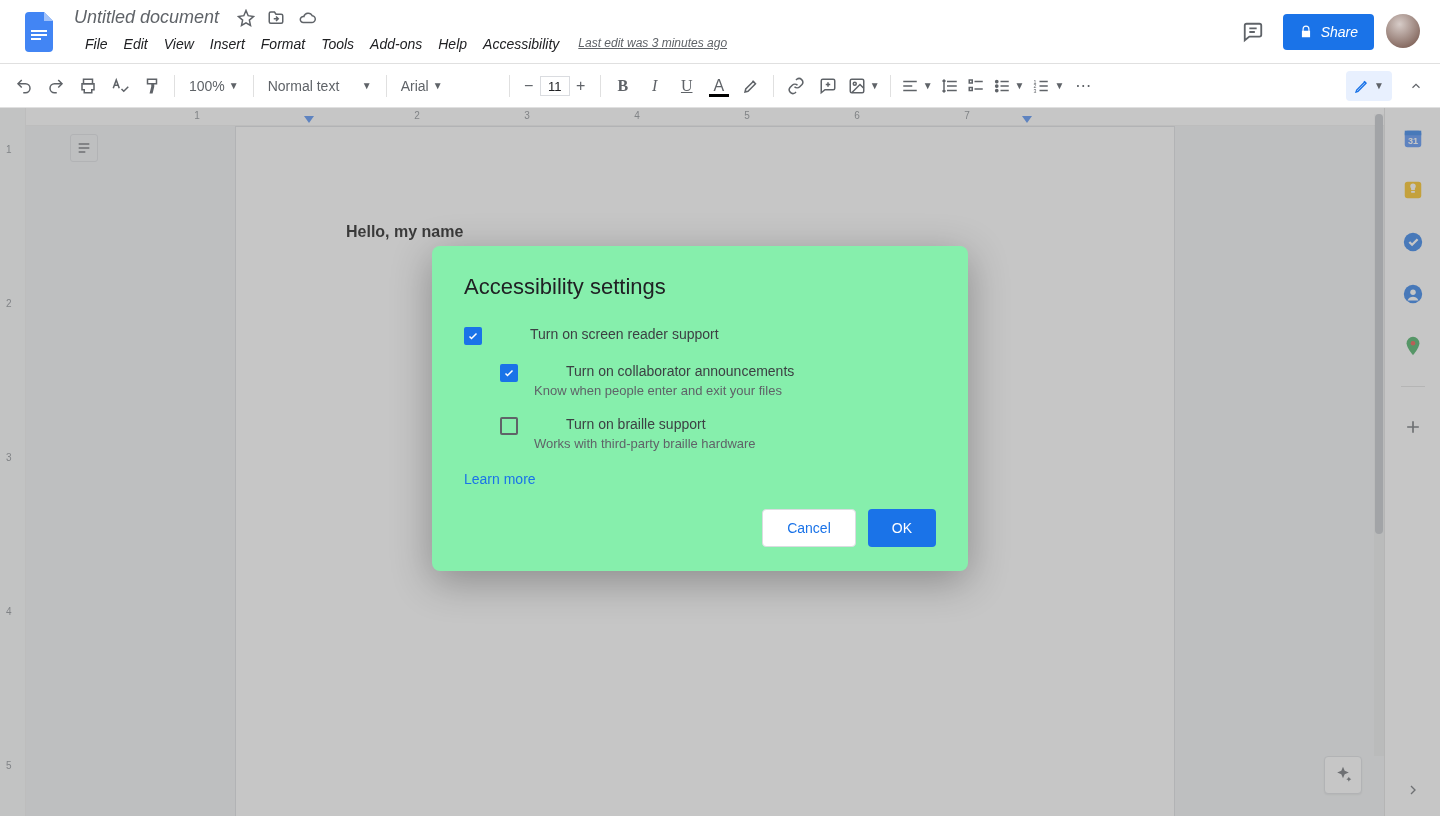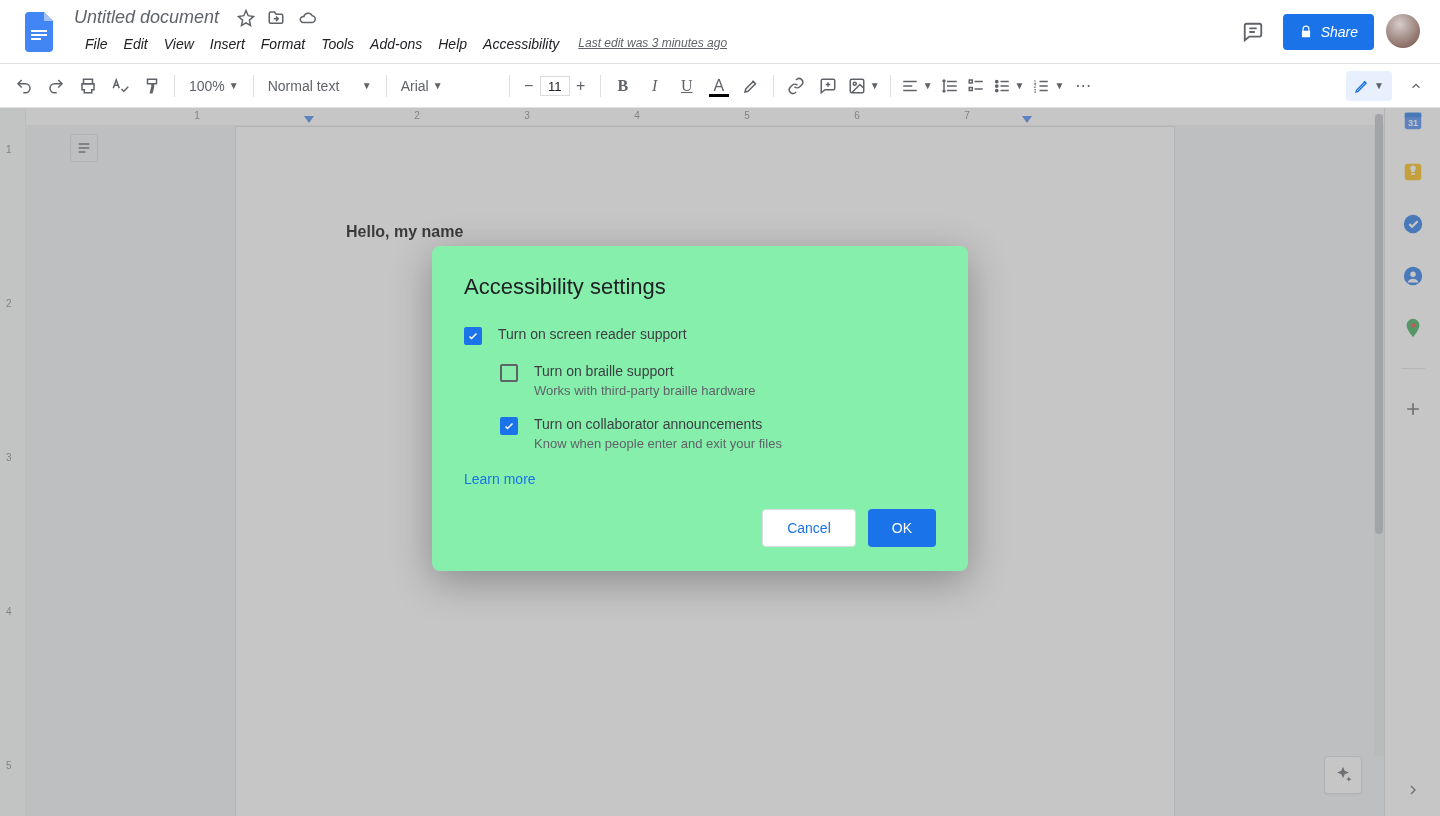--- a/index.html
+++ b/index.html
@@ -48,33 +48,33 @@
   .top-ruler .n { position:absolute; top: 2px; font-size: 10px; color:#80868b; transform:translateX(-50%);}
   .indent-marker { position:absolute; top: 8px; width: 0; height: 0; border-left: 5px solid transparent; border-right:5px solid transparent; border-top:7px solid #4285f4; transform:translateX(-50%);}
   .scroll-region { position:absolute; top:18px; left:0; right:0; bottom:0; display:flex; justify-content:center; }
   .page { width: 940px; background:#fff; border:1px solid #dadce0; margin-top: 0; min-height: 1000px; padding: 96px 110px; position: relative; }
   .doc-text { font-family: Arial; font-size: 16px; color:#000; font-weight: 600;}
   .outline-btn { position:absolute; left: 44px; top: 26px; width: 28px; height:28px; border:1px solid #dadce0; border-radius:3px; display:flex; align-items:center; justify-content:center; z-index: 5;}
   .explore-btn { position:absolute; right: 22px; bottom: 22px; width: 38px; height:38px; border:1px solid #dadce0; border-radius:4px; background:#fff; display:flex; align-items:center; justify-content:center; color:#5f6368; box-shadow: 0 1px 2px rgba(0,0,0,.08);}
   .vscroll { position:absolute; right: 0; top: 6px; bottom: 60px; width: 10px; background: rgba(0,0,0,0.03);}
   .vscroll .thumb { position:absolute; left:1px; right:1px; top: 0; height: 420px; background:#bdc1c6; border-radius: 5px;}
   
-  .side-panel { width: 56px; border-left: 1px solid #e0e0e0; display:flex; flex-direction:column; align-items:center; gap: 28px; }
+  .side-panel { width: 56px; border-left: 1px solid #e0e0e0; display:flex; flex-direction:column; align-items:center; padding-top: 18px; gap: 28px; }
   .sp-icon { width: 24px; height: 24px; display:flex; align-items:center; justify-content:center; }
   .sp-arrow { margin-top:auto; margin-bottom: 14px; color:#5f6368;}
   
   .overlay { position:absolute; inset:0; background: rgba(128,128,128,.45); z-index: 50; }
   .modal { position:absolute; left: 432px; top: 138px; width: 536px; background:#86efac; border-radius: 8px; box-shadow: 0 10px 40px rgba(0,0,0,0.3); padding: 28px 32px 24px 32px; z-index: 60; }
   .modal h2 { font-family: "Google Sans", Arial, sans-serif; font-size: 22px; font-weight: 400; color:#202124; margin-bottom: 26px; }
   .opt { display:flex; gap: 16px; margin-bottom: 18px; }
   .opt.indent { margin-left: 36px; }
   .checkbox { width: 18px; height: 18px; border: 2px solid #5f6368; border-radius: 2px; flex-shrink:0; margin-top: 1px; display:flex; align-items:center; justify-content:center; }
   .checkbox.checked { background:#1a73e8; border-color:#1a73e8; }
   .checkbox.checked svg { stroke:#fff; }
-  .opt-text .label { font-size: 14px; color:#3c4043; }
+  .opt-text .label { font-size: 14px; color:#3c4043;margin-left:32px; }
   .opt-text .desc { font-size: 13px; color:#5f6368; margin-top: 4px; display:flex; align-items:center; gap: 4px;}
   .desc .help { width:16px; height:16px; border:1.5px solid #80868b; border-radius:50%; font-size:10px; display:flex; align-items:center; justify-content:center; color:#5f6368;}
   .learn-more { font-size: 14px; color:#1a73e8; margin-top: 2px; margin-bottom: 22px; display:inline-block;}
   .modal-actions { display:flex; justify-content:flex-end; gap: 12px; }
   .btn { height: 38px; padding: 0 24px; border-radius: 4px; font-size: 14px; font-weight: 500; display:flex; align-items:center; justify-content:center; }
   .btn-cancel { border:1px solid #dadce0; color:#1a73e8; background:#fff; }
   .btn-ok { background:#1a73e8; color:#fff; }
   svg { display:block; }
 </style>
 </head>
@@ -384,43 +384,43 @@
           <svg width="12" height="12" viewBox="0 0 24 24" fill="none" stroke-width="3">
             <path d="M5 13l4 4 10-10"></path>
           </svg>
         </div>
       <div class="opt-text">
         <div class="label">Turn on screen reader support</div>
       </div>
     </div>
 
     <div class="opt indent">
-      <div class="checkbox"></div>
-      <div class="opt-text">
-        <div class="label">Turn on braille support</div>
-        <div class="desc">
-            <span>Works with third-party braille hardware</span>
-          </div>
-      </div>
-    </div>
-
-    <div class="opt indent">
       <div class="checkbox checked">
           <svg width="12" height="12" viewBox="0 0 24 24" fill="none" stroke-width="3">
             <path d="M5 13l4 4 10-10"></path>
           </svg>
         </div>
       <div class="opt-text">
         <div class="label">Turn on collaborator announcements</div>
         <div class="desc">
             <span>Know when people enter and exit your files</span>
           </div>
       </div>
     </div>
 
+    <div class="opt indent">
+      <div class="checkbox"></div>
+      <div class="opt-text">
+        <div class="label">Turn on braille support</div>
+        <div class="desc">
+            <span>Works with third-party braille hardware</span>
+          </div>
+      </div>
+    </div>
+
     <a class="learn-more">Learn more</a>
 
     <div class="modal-actions">
       <div class="btn btn-cancel">Cancel</div>
       <div class="btn btn-ok">OK</div>
     </div>
   </div>
 </div>
 
 </body></html>

